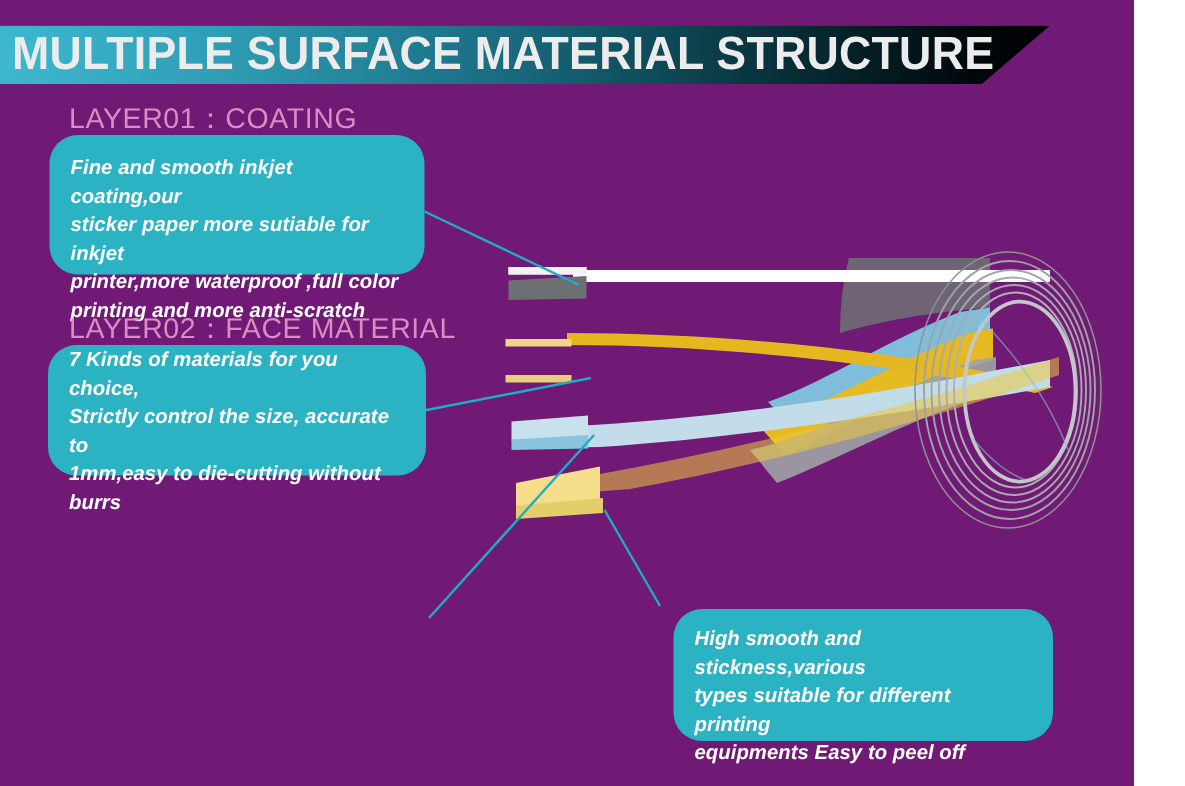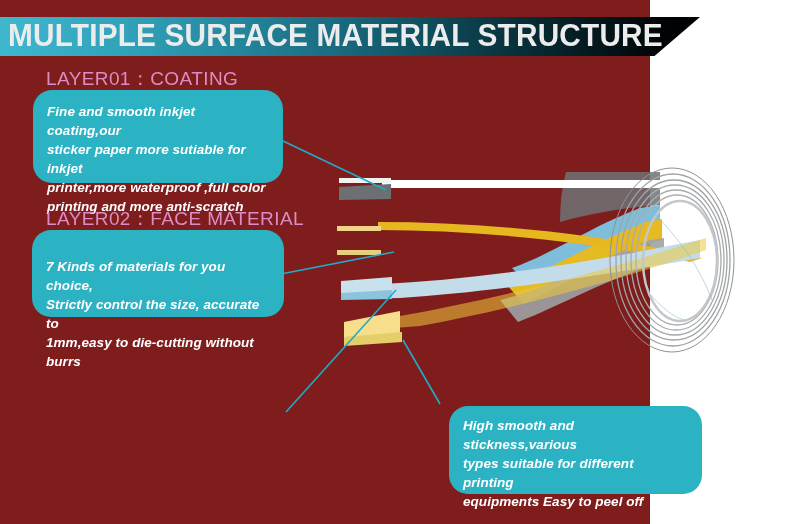--- a/index.html
+++ b/index.html
@@ -13,23 +13,23 @@
     height: 524px;
     position: relative;
     overflow: hidden;
     font-family: "Liberation Sans", sans-serif;
     -webkit-font-smoothing: antialiased;
   }
 
   #stage {
     position: absolute;
     left: 0; top: 0;
-    width: 650px;
+    width: 756px;
     height: 524px;
-    background: #7f1d1d;
+    background: #701a75;
   }
 
   
   .banner {
     position: absolute;
     left: 0;
     top: 17px;
     width: 700px;
     height: 39px;
     background: linear-gradient(to right,
@@ -216,21 +216,21 @@
 
   <div class="layer-label" style="left:46px; top:66px;">LAYER01：COATING</div>
   <div class="callout" style="left:33px; top:90px; width:250px; height:93px;">
     <div class="callout-text">Fine and smooth inkjet coating,our
 sticker paper more sutiable for inkjet
 printer,more waterproof ,full color
 printing and more anti-scratch</div>
   </div>
 
   <div class="layer-label" style="left:46px; top:206px;">LAYER02：FACE MATERIAL</div>
-  <div class="callout" style="left:32px; top:230px; width:252px; height:87px; padding-top:27px;">
+  <div class="callout" style="left:32px; top:230px; width:252px; height:87px; padding-top:0;">
     <div class="callout-text">7 Kinds of materials for you choice,
 Strictly control the size, accurate to
 1mm,easy to die-cutting without burrs</div>
   </div>
 
 
   <div class="callout" style="left:449px; top:406px; width:253px; height:88px; padding-top:10px;">
     <div class="callout-text">High smooth and stickness,various
 types suitable for different printing
 equipments Easy to peel off</div>

